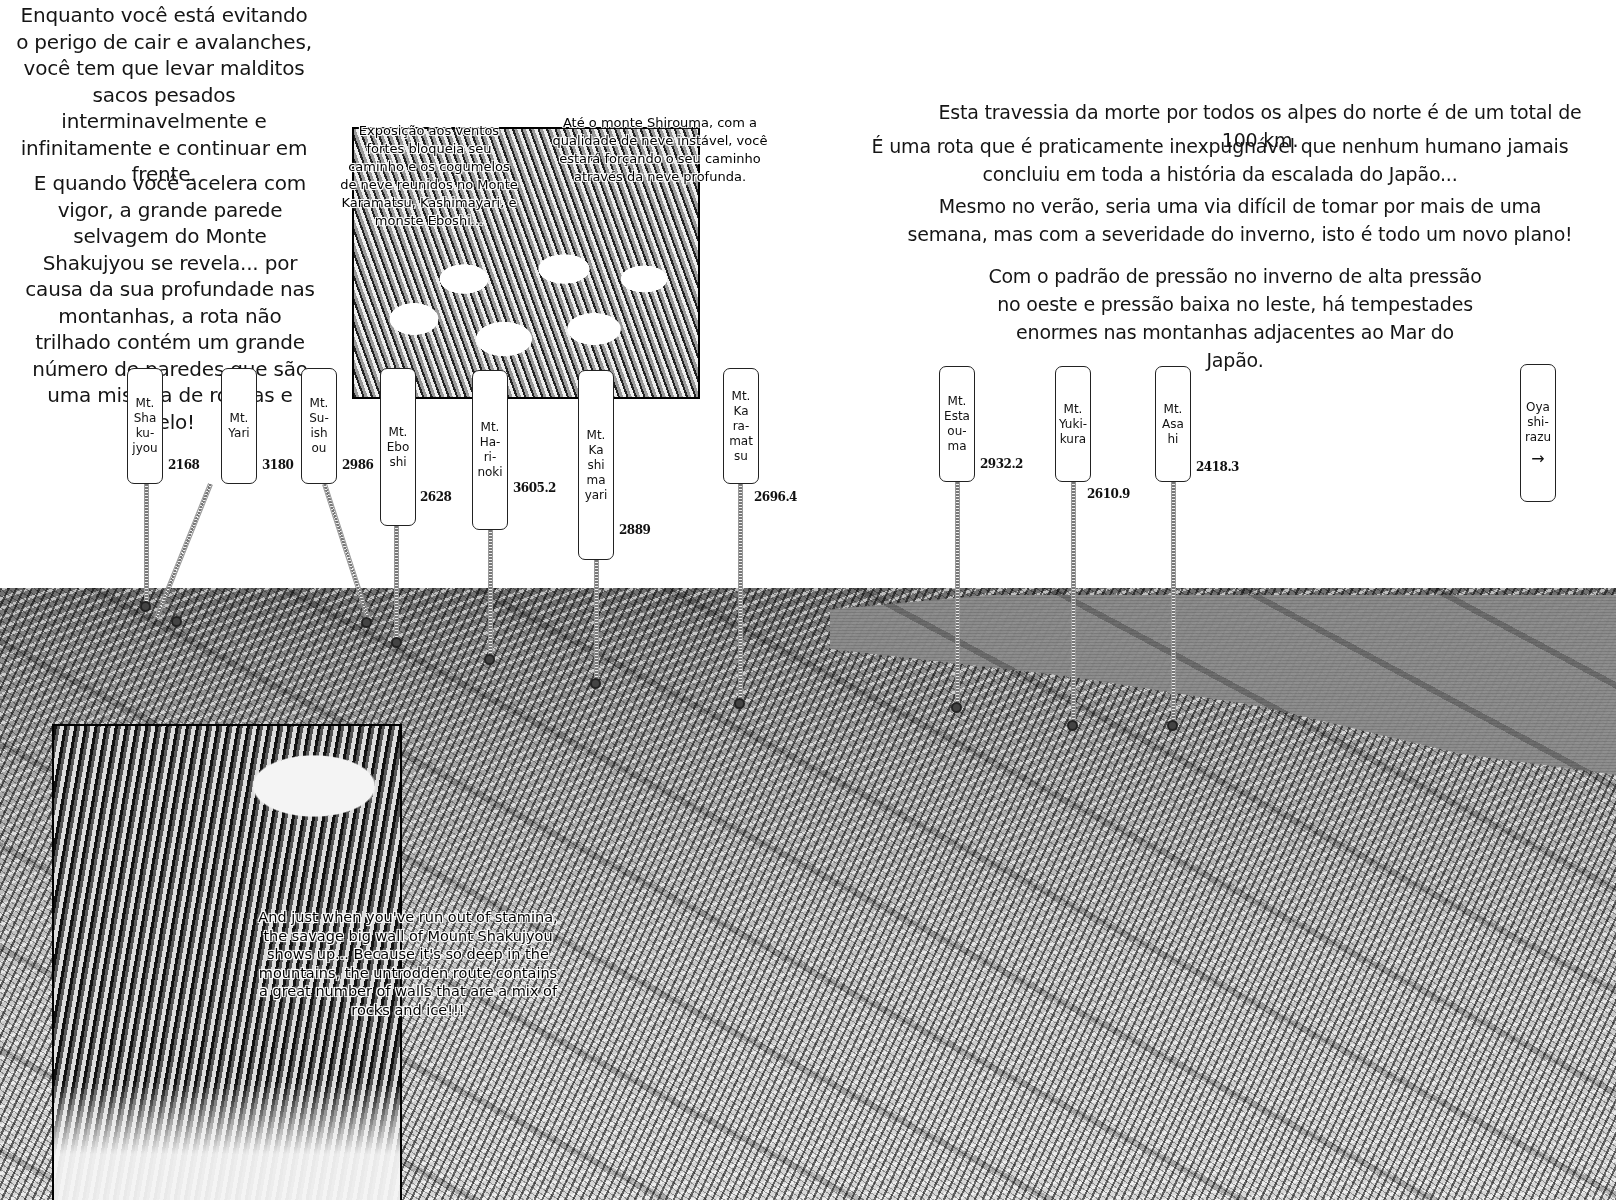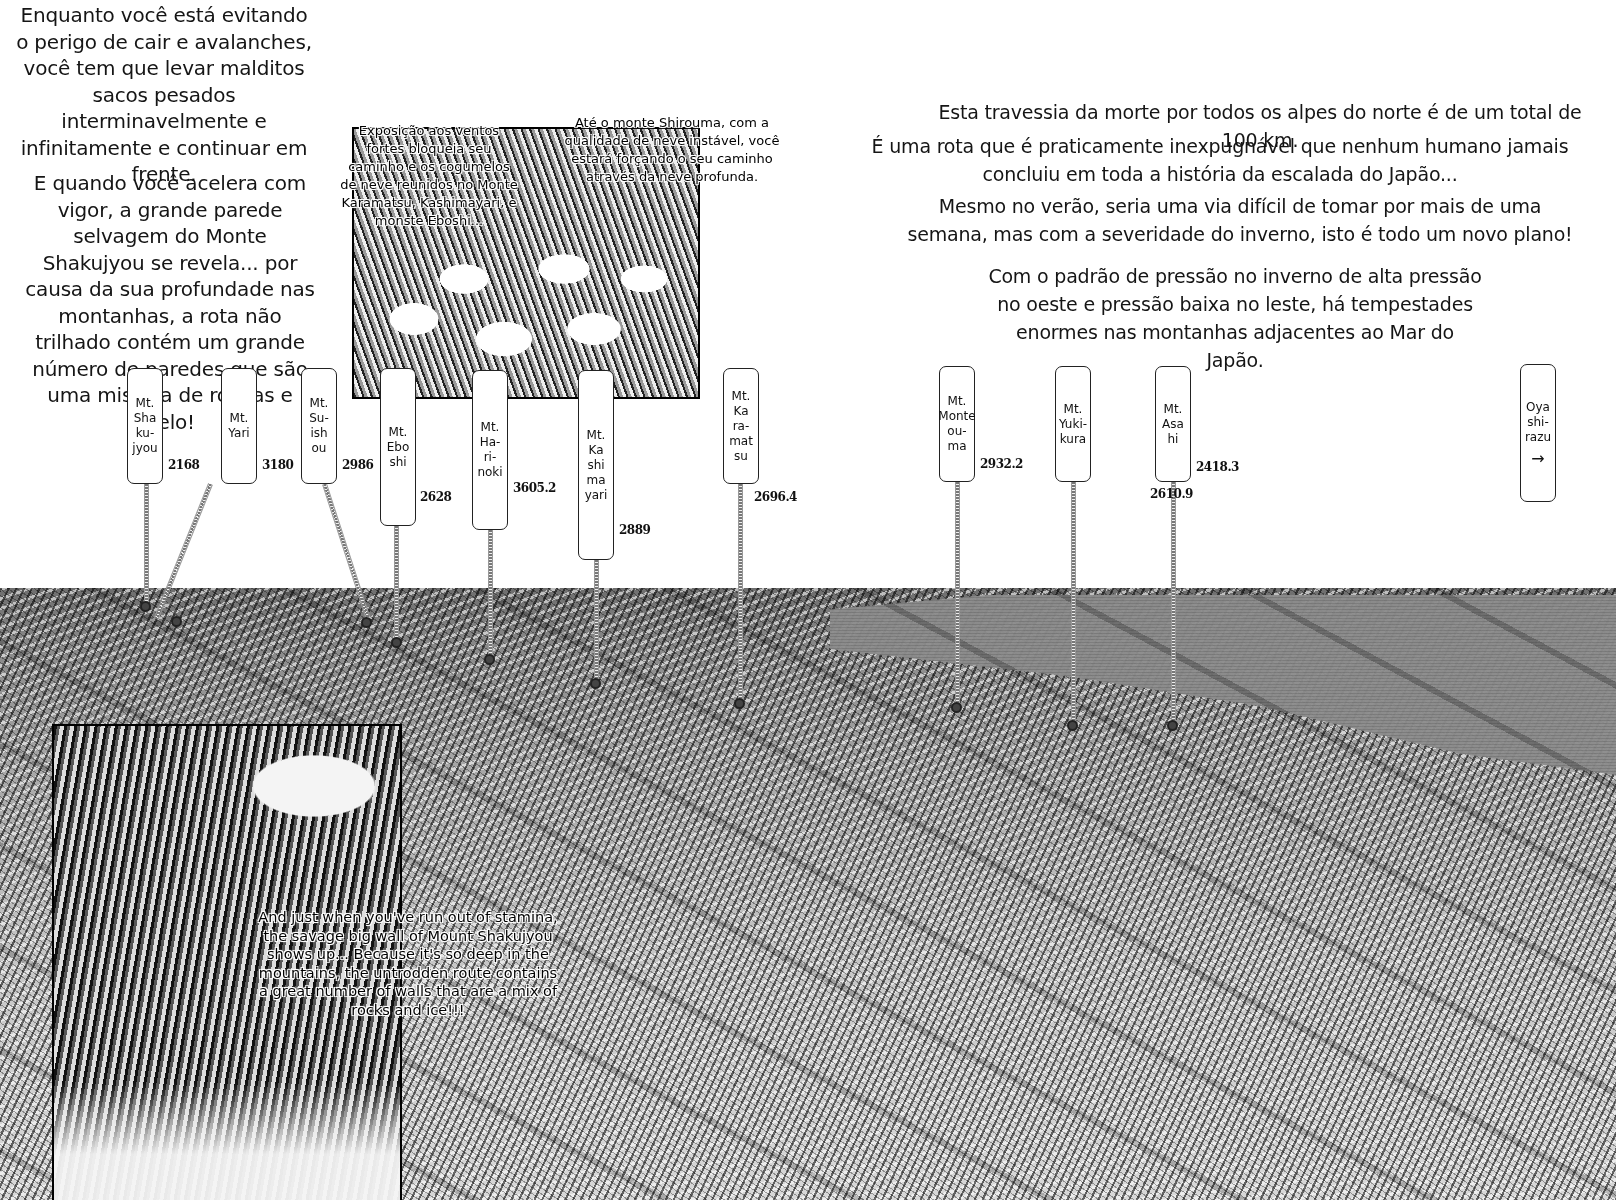--- a/index.html
+++ b/index.html
@@ -65,21 +65,21 @@
   <p>Enquanto você está evitando o perigo de cair e avalanches, você tem que levar malditos sacos pesados interminavelmente e infinitamente e continuar em frente.</p>
 </div>
 <div class="cap" style="left:20px; top:170px; width:300px;">
   <p>E quando você acelera com vigor, a grande parede selvagem do Monte Shakujyou se revela... por causa da sua profundade nas montanhas, a rota não trilhado contém um grande número de paredes que são uma mistura de rochas e gelo!</p>
 </div>
 
 <div class="inset inset-top"></div>
 <div class="cap-sm outline-text" style="left:340px; top:122px; width:178px;">
   <span>Exposição aos ventos fortes bloqueia seu caminho e os cogumelos de neve reunidos no Monte Karamatsu, Kashimayari, e monste Eboshi...</span>
 </div>
-<div class="cap-sm outline-text" style="left:550px; top:114px; width:220px;margin-left:12px;">
+<div class="cap-sm outline-text" style="left:550px; top:114px; width:220px;">
   <span>Até o monte Shirouma, com a qualidade de neve instável, você estará forçando o seu caminho através da neve profunda.</span>
 </div>
 
 <div class="cap cap-right" style="left:920px; top:98px; width:680px;text-align:center;">
   <p>Esta travessia da morte por todos os alpes do norte é de um total de 100 km.</p>
 </div>
 <div class="cap cap-right" style="left:830px; top:132px; width:780px;">
   <p>É uma rota que é praticamente inexpugnável que nenhum humano jamais concluiu em toda a história da escalada do Japão...</p>
 </div>
 <div class="cap cap-right" style="left:900px; top:192px; width:680px;text-align:center;">
@@ -161,32 +161,32 @@
   <span>Mt.</span>
     <span>Ka</span>
     <span>ra-</span>
     <span>mat</span>
     <span>su</span>
 </div>
 <div class="elev" style="left:754px; top:490px;">2696.4</div>
 
 <div class="sign" style="left:939px; top:366px; height:116px;">
   <span>Mt.</span>
-    <span>Monte</span>
+    <span>Esta</span>
     <span>ou-</span>
     <span>ma</span>
 </div>
 <div class="elev" style="left:980px; top:457px;">2932.2</div>
 
 <div class="sign" style="left:1055px; top:366px; height:116px;">
   <span>Mt.</span>
     <span>Yuki-</span>
     <span>kura</span>
 </div>
-<div class="elev" style="left:1150px; top:487px;">2610.9</div>
+<div class="elev" style="left:1087px; top:487px;">2610.9</div>
 
 <div class="sign" style="left:1155px; top:366px; height:116px;">
   <span>Mt.</span>
     <span>Asa</span>
     <span>hi</span>
 </div>
 <div class="elev" style="left:1196px; top:460px;">2418.3</div>
 
 <div class="sign" style="left:1520px; top:364px; height:138px;">
   <span>Oya</span>

